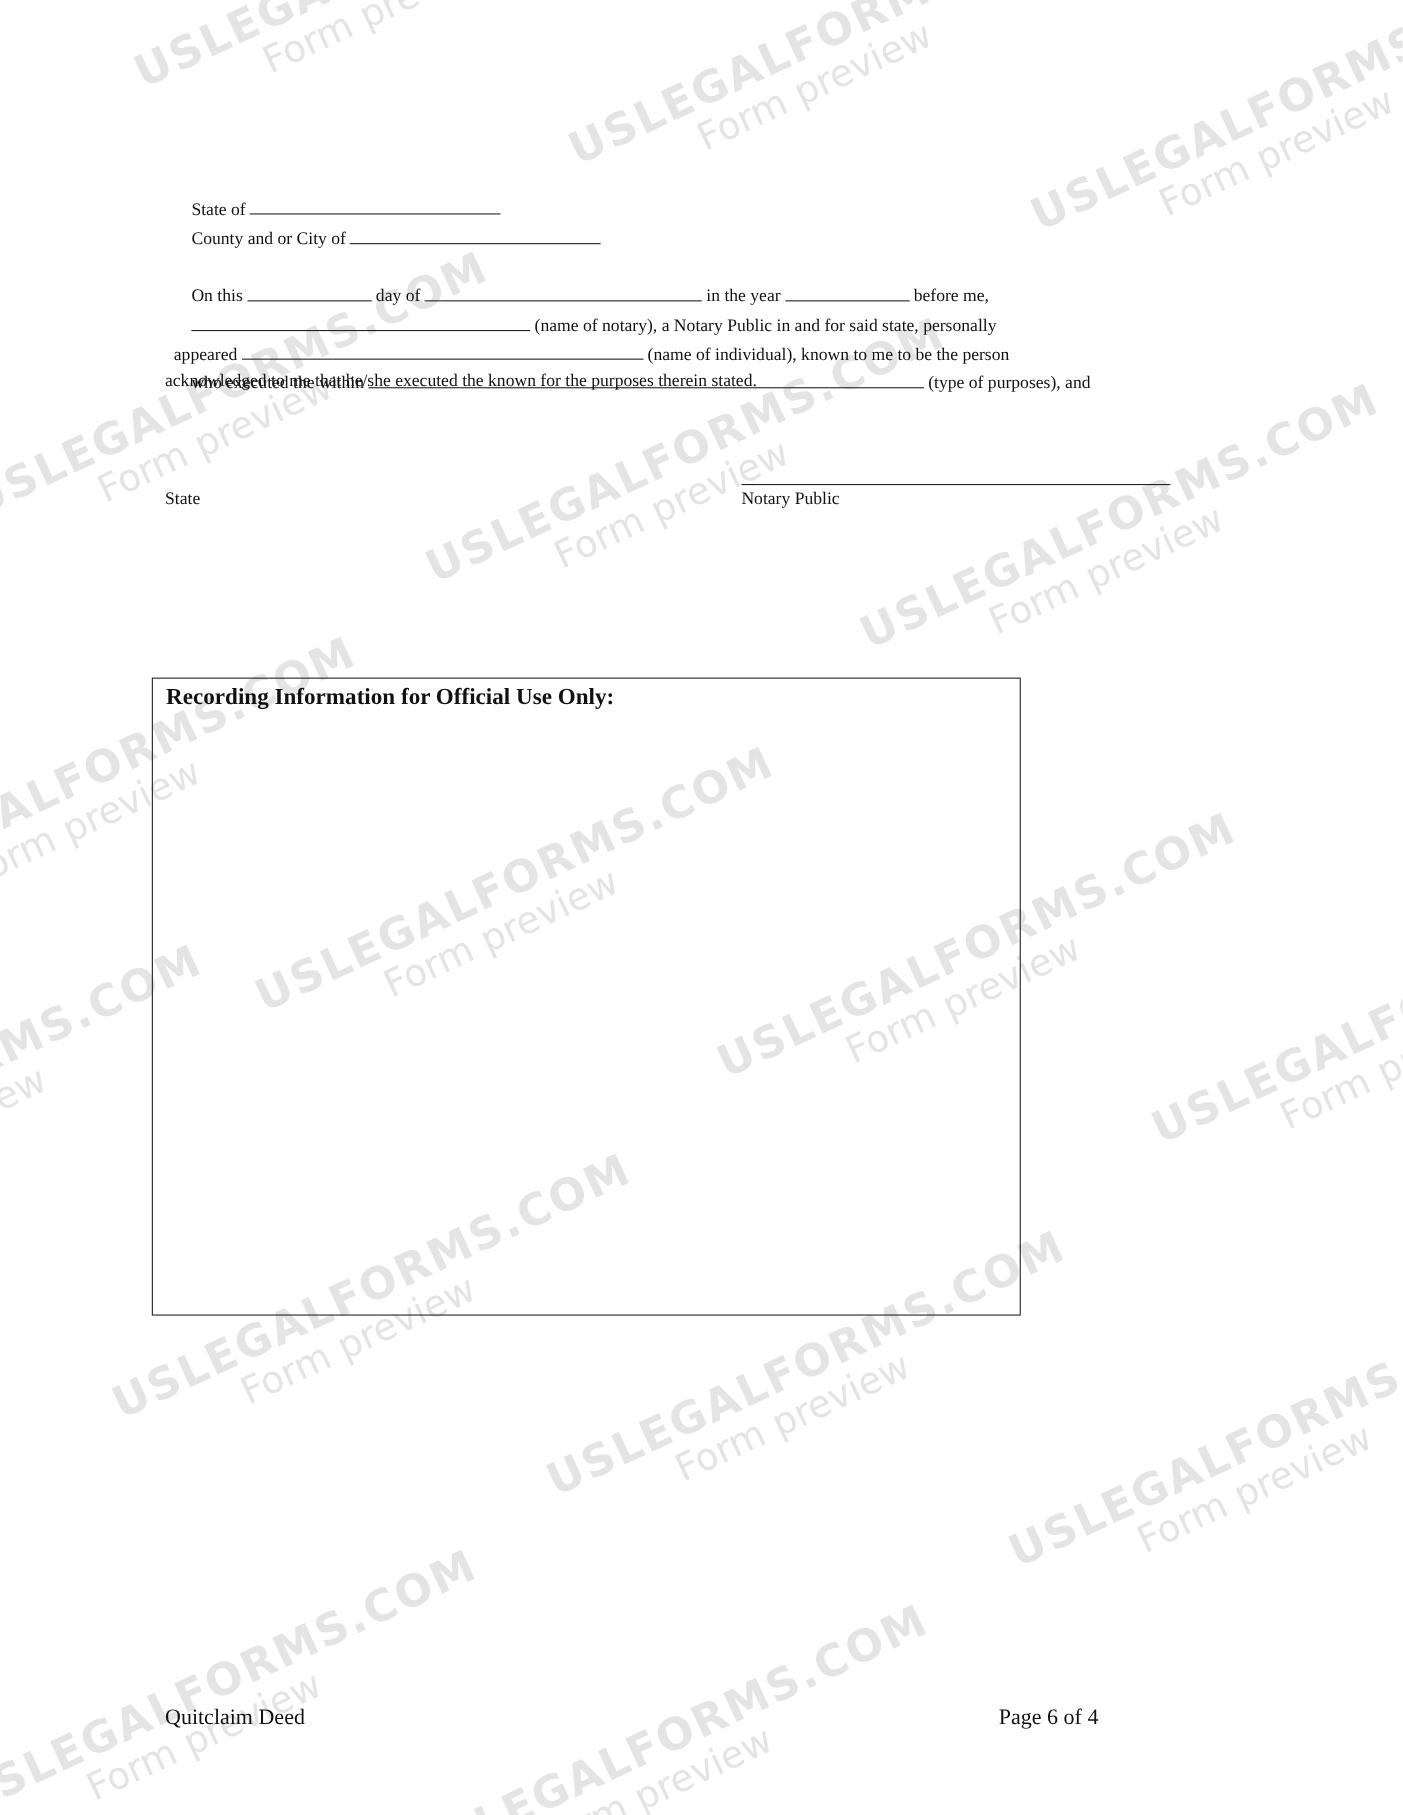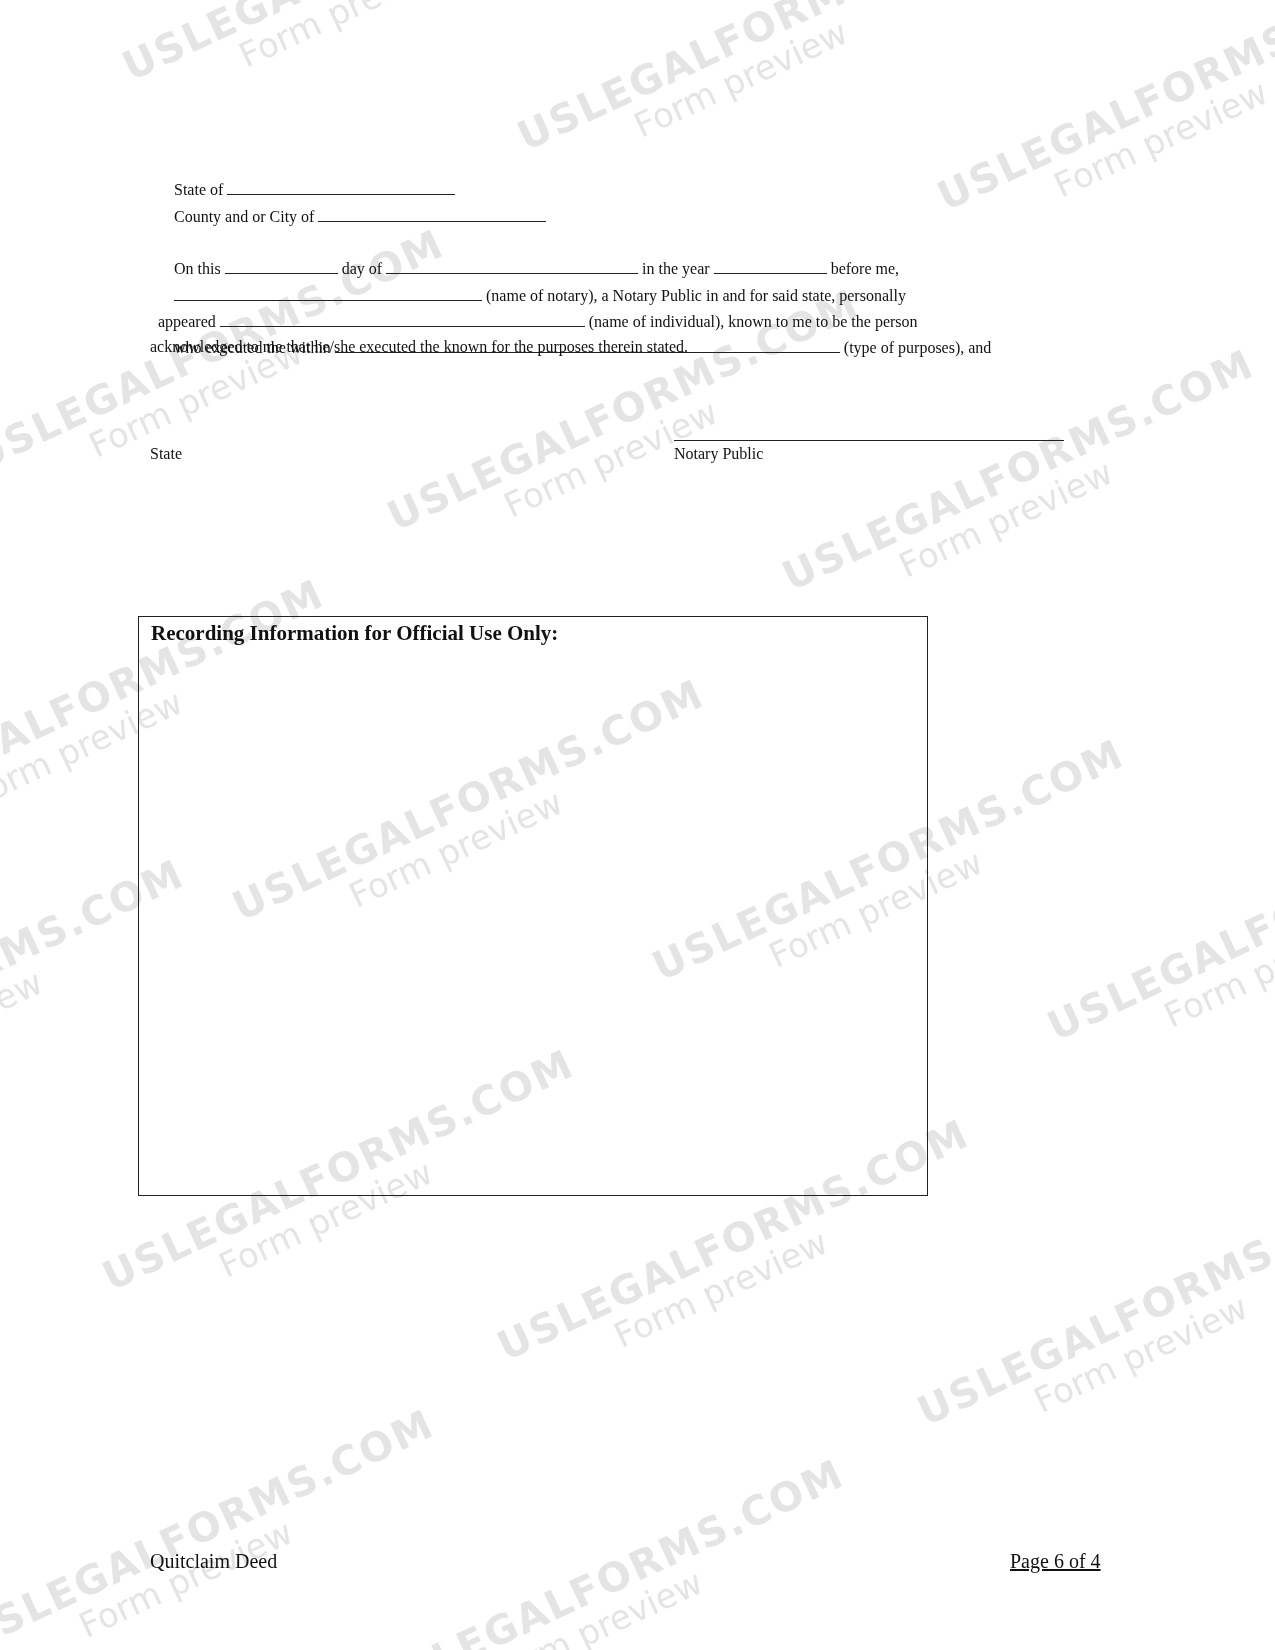--- a/index.html
+++ b/index.html
@@ -112,15 +112,15 @@
 
     <div class="txt" style="left:150px;top:441px;">State</div>
     <div class="sigline"></div>
     <div class="txt" style="left:674px;top:441px;">Notary Public</div>
 
     <div class="recbox">
       <div class="rectitle">Recording Information for Official Use Only:</div>
     </div>
 
     <div class="footer" style="left:150px;">Quitclaim Deed</div>
-    <div class="footer" style="left:1010px;text-decoration:underline;">Page 6 of 4</div>
+    <div class="footer" style="left:908px;">Page 6 of 4</div>
   </div>
 </div>
 
 </body></html>

